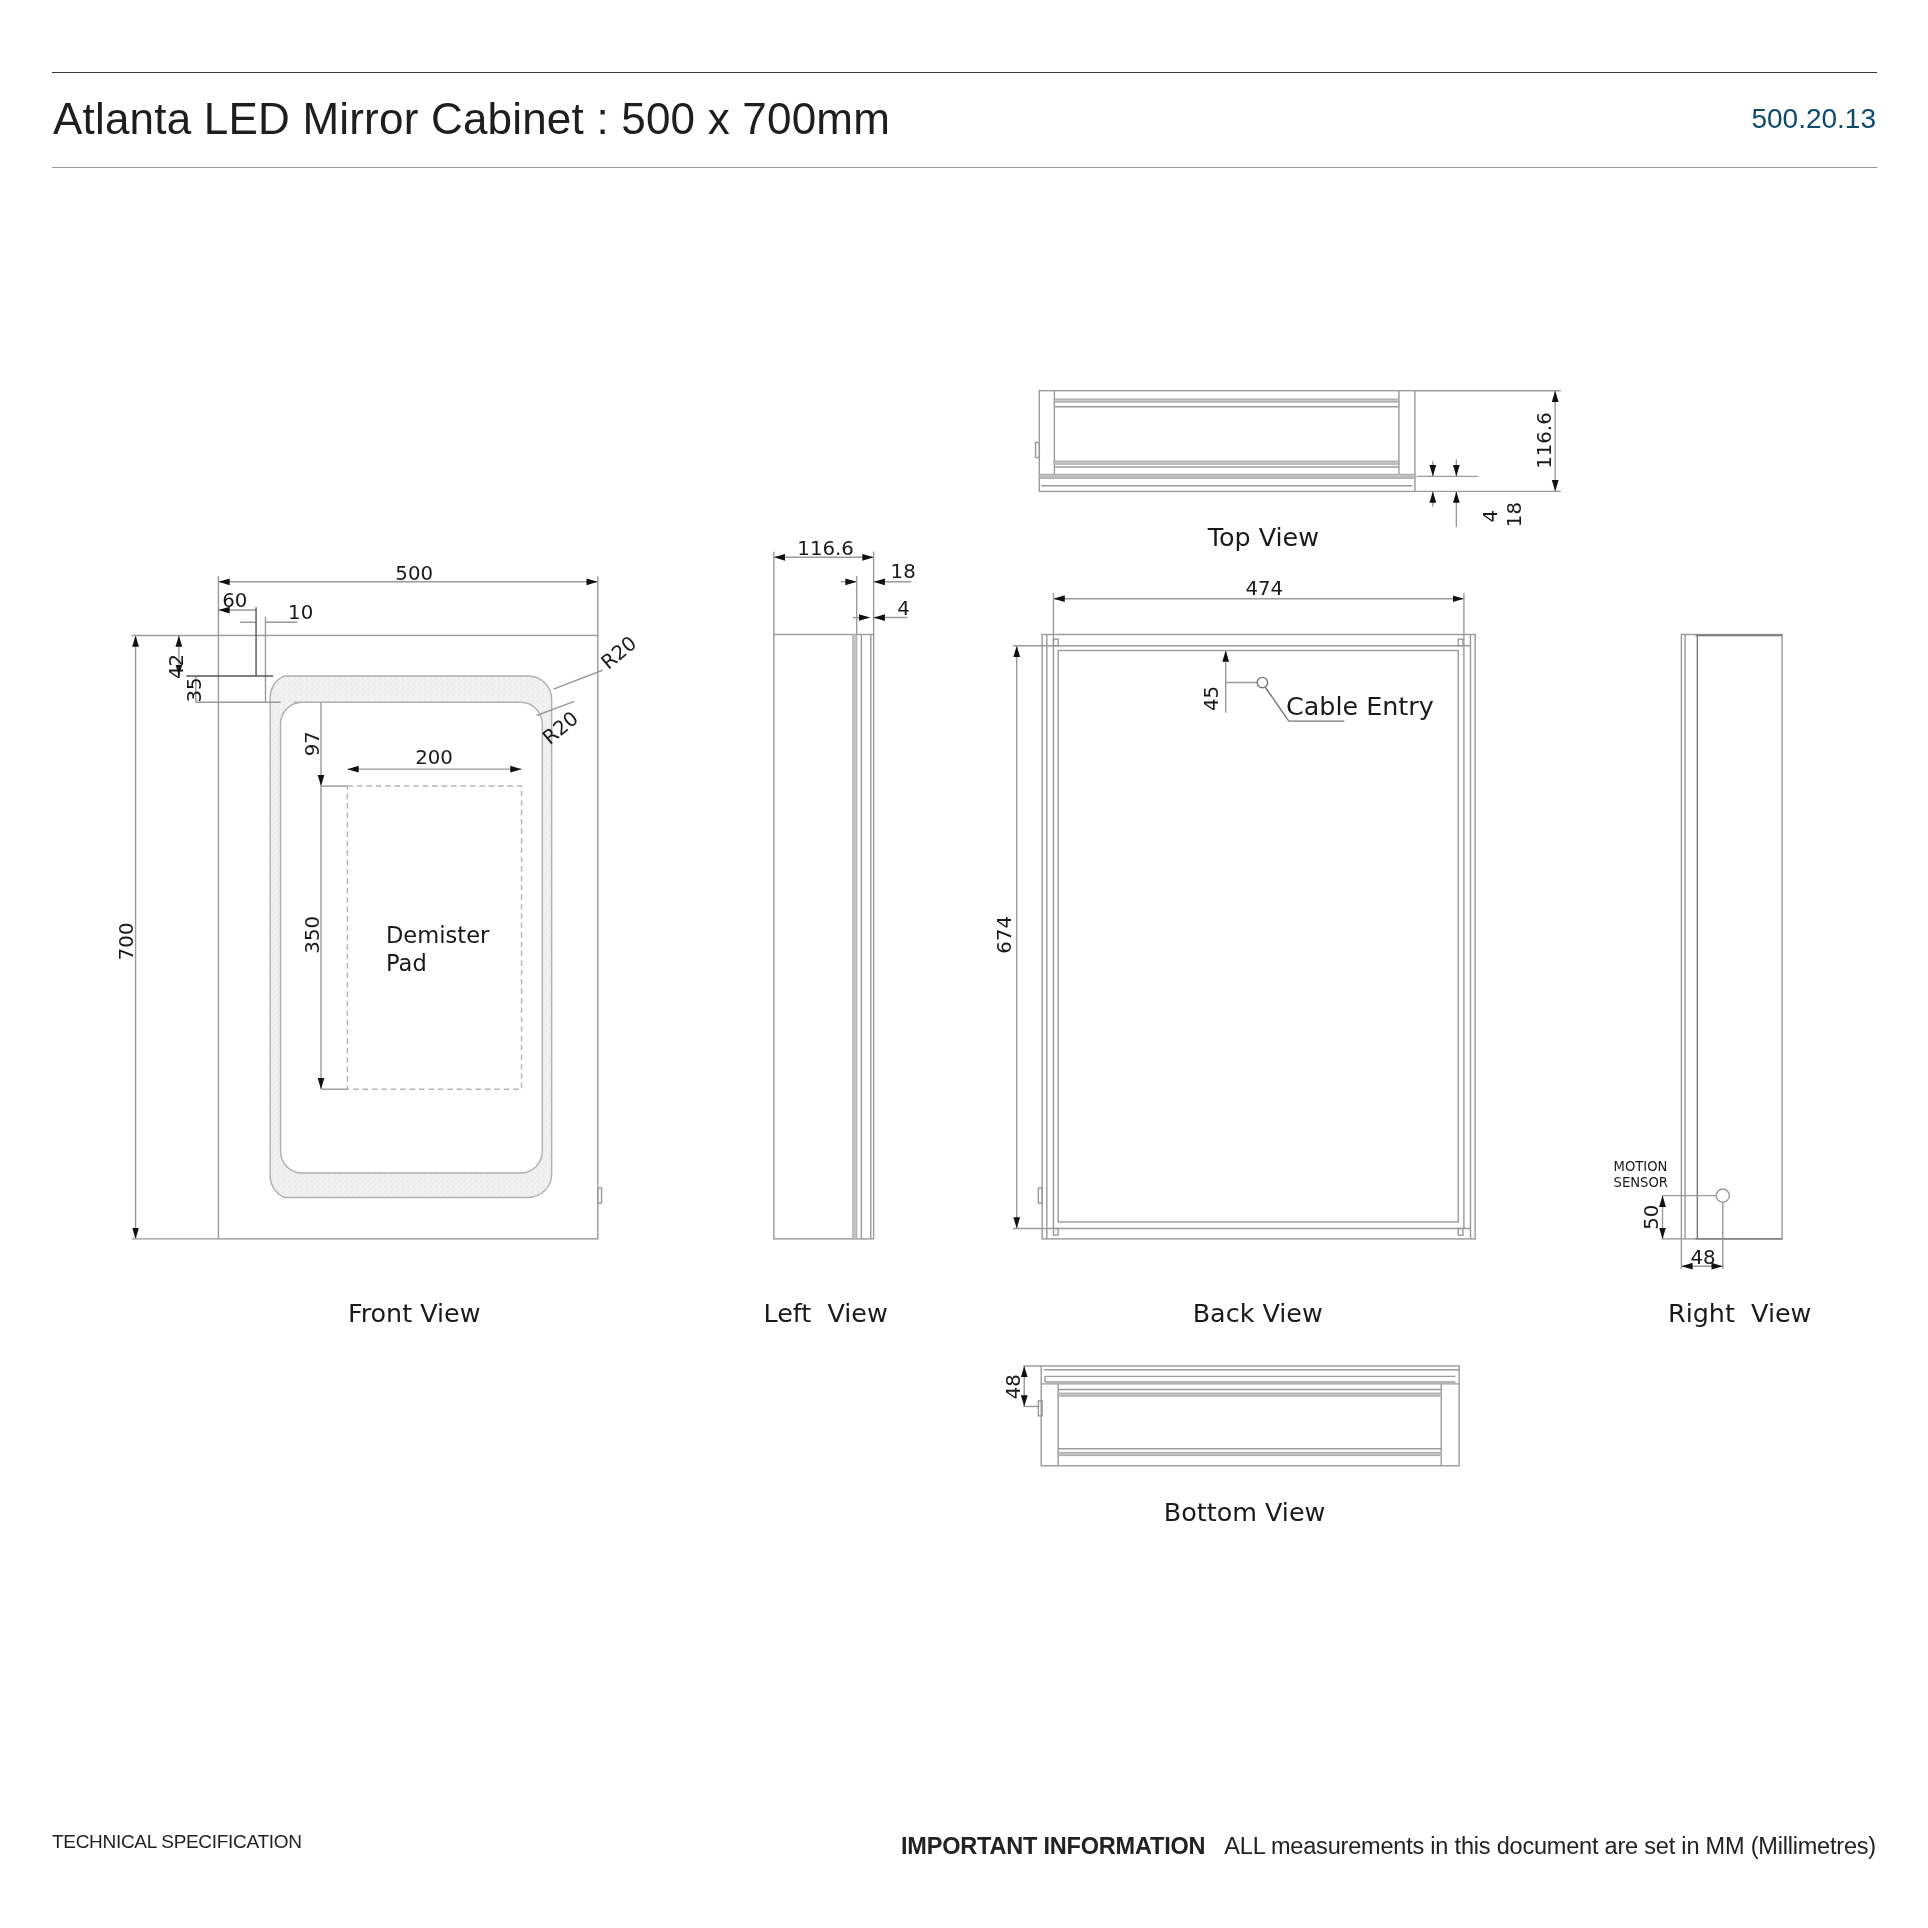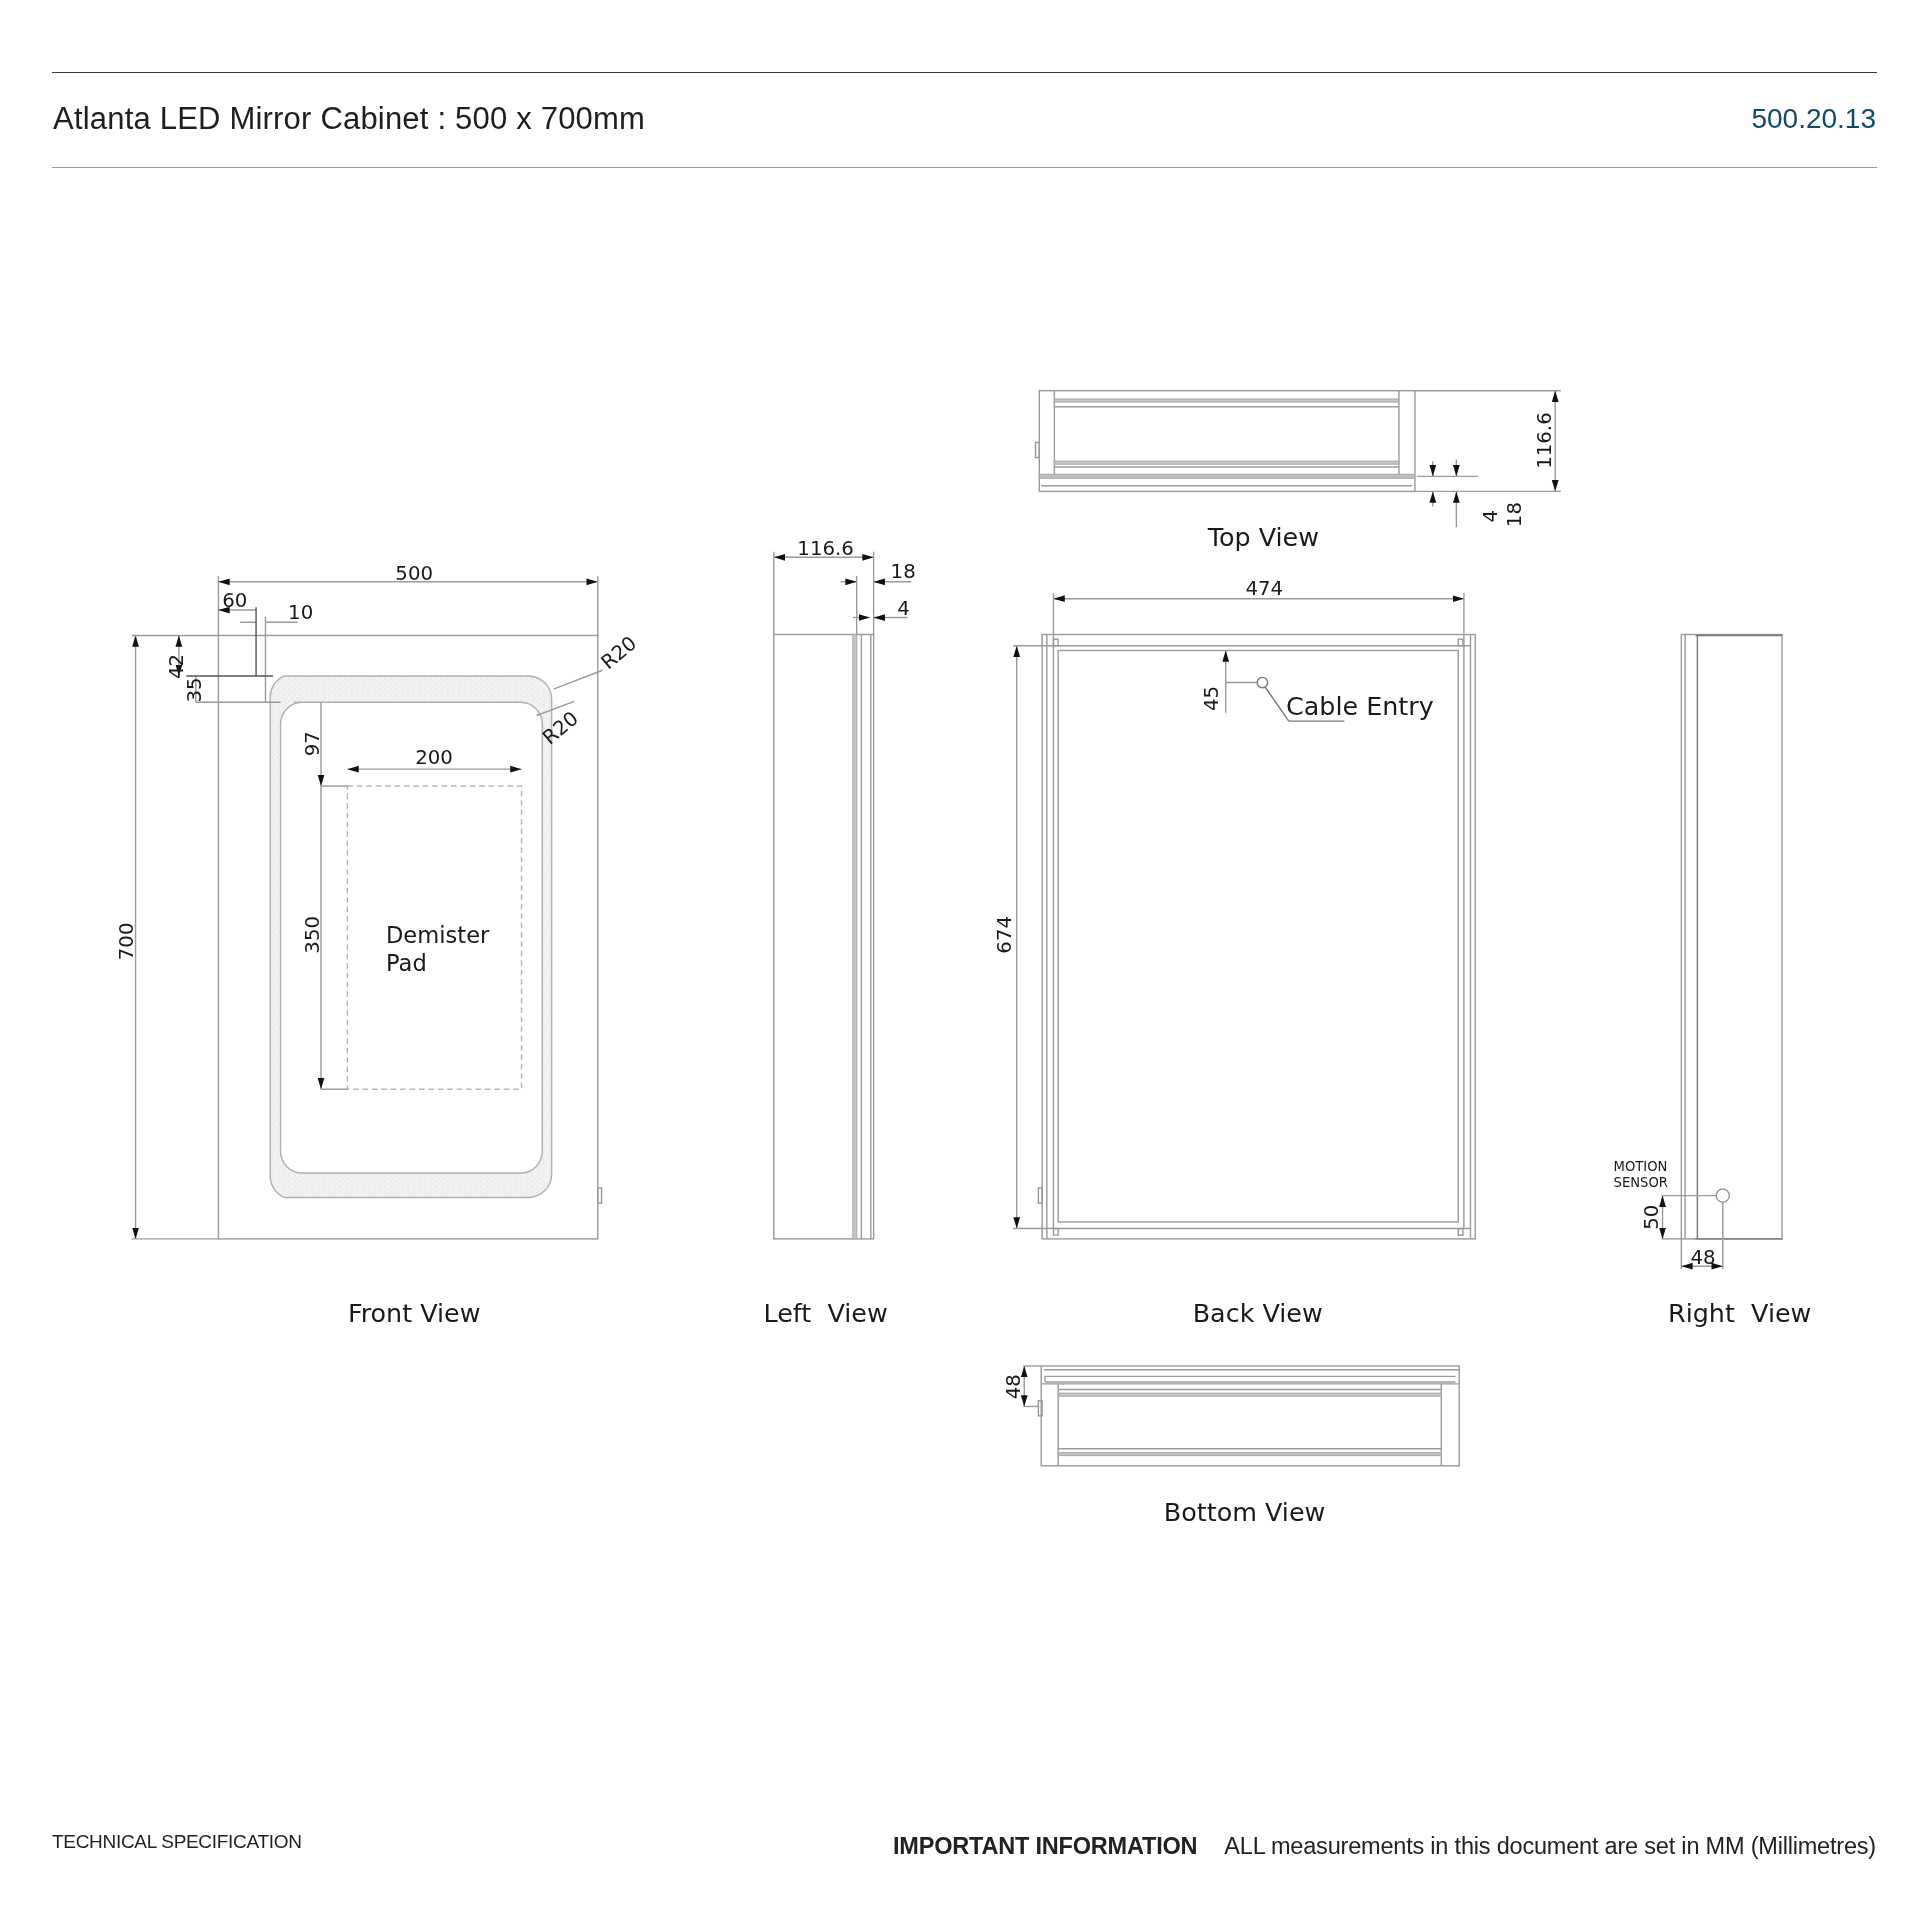--- a/index.html
+++ b/index.html
@@ -1,30 +1,30 @@
 <!DOCTYPE html>
 <html style="font-size:15px"><head>
 <meta charset="utf-8">
 <style>
   html, body { margin:0; padding:0; background:#ffffff; }
   body { width:1928px; height:1928px; position:relative; overflow:hidden;
          font-family:"Liberation Sans", "DejaVu Sans", sans-serif; color:#1a1a1a; }
   .hline { position:absolute; left:52px; width:1825px; height:0; }
   #rule-top { top:72px; border-top:1.9px solid #3a3a3a; }
   #rule-bottom { top:167px; border-top:1.9px solid #9a9a9a; }
-  #title { position:absolute; left:53px; top:92px; font-size:31px; line-height:53px; letter-spacing:0.2px; color:#1e1e1e; white-space:nowrap; }
+  #title { position:absolute; left:53px; top:92px; font-size:44px; line-height:53px; letter-spacing:0.2px; color:#1e1e1e; white-space:nowrap; }
   #code { position:absolute; right:52px; top:92px; font-size:28px; line-height:53px; color:#0c4a6e; white-space:nowrap; }
   svg#drawing { position:absolute; left:0; top:0; width:1928px; height:1928px; }
   svg text { font-family:"DejaVu Sans", "Liberation Sans", sans-serif; fill:#1a1a1a; }
   .dim { font-size:21px; }
   .viewlbl { font-size:27px; }
   .small { font-size:14px; }
   #footer-left { position:absolute; left:52px; top:1831px; font-size:19px; color:#222; white-space:nowrap; letter-spacing:-0.3px; }
   #footer-right { position:absolute; right:52px; top:1833px; font-size:23.5px; color:#222; white-space:nowrap; letter-spacing:-0.2px; }
-  #footer-right b { font-weight:bold; margin-right:27px; }
+  #footer-right b { font-weight:bold; margin-right:19px; }
 </style>
 </head>
 <body>
 
 <div id="rule-top" class="hline"></div>
 <div id="title">Atlanta LED Mirror Cabinet : 500 x 700mm</div>
 <div id="code">500.20.13</div>
 <div id="rule-bottom" class="hline"></div>
 
 <svg id="drawing" viewBox="0 0 2048 2048" xmlns="http://www.w3.org/2000/svg">

